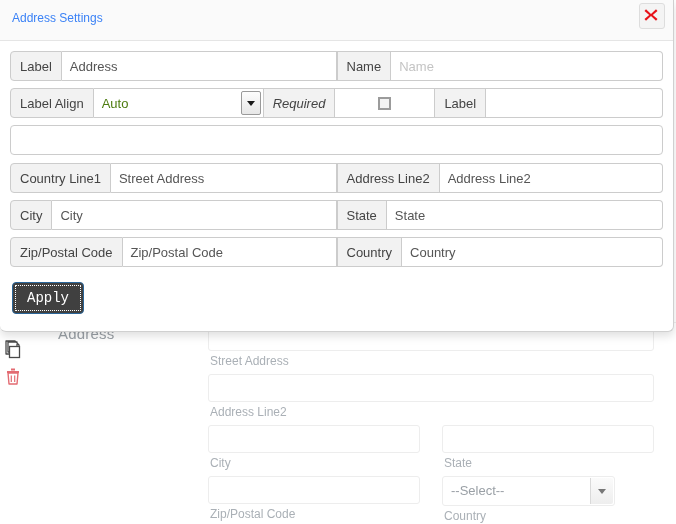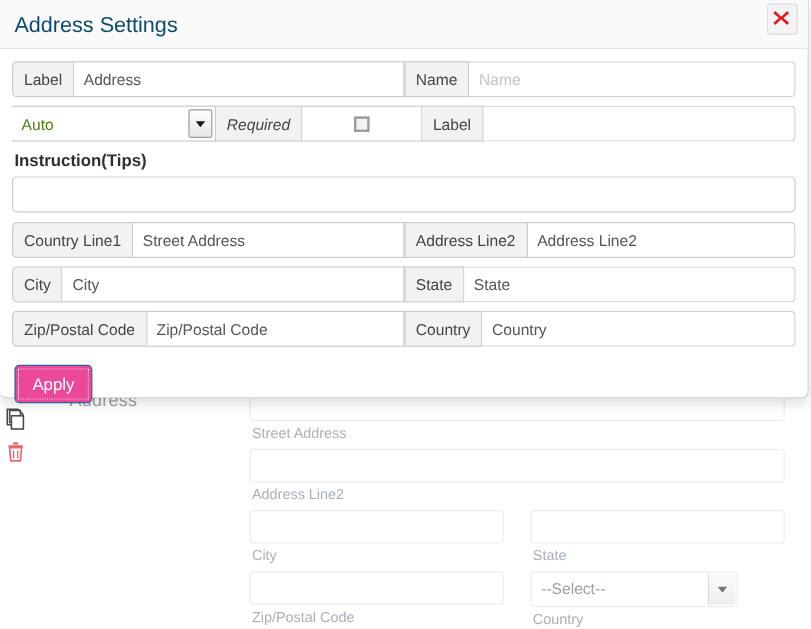--- a/index.html
+++ b/index.html
@@ -136,22 +136,22 @@
   }
   #modal-header {
     position: relative;
     height: 40px;
     background: #fafafa;
     border-bottom: 1px solid #e5e5e5;
   }
   #modal-title {
     position: absolute;
     left: 12px; top: 11px;
-    font-size: 18px;
-    color: #0c4a6e;
+    font-size: 12px;
+    color: #3b82f6;
   }
   #close-button {
     position: absolute;
     right: 8px; top: 3px;
     width: 24px; height: 24px;
     background: #f4f4f4;
     border: 1px solid #dddddd;
     border-radius: 3px;
     cursor: pointer;
   }
@@ -262,26 +262,26 @@
     border: 1px solid #cccccc;
     border-radius: 4px;
     background: #ffffff;
     margin-bottom: 8px;
   }
 
   
   #apply-button {
     margin: 8px 0 0 2px;
     padding: 7px 14px;
-    background: #ec4899;
+    background: #404040;
     border: 1px solid #2b6699;
     border-radius: 4px;
     color: #ffffff;
     font-size: 14px;
-    font-family: Liberation Sans, sans-serif;
+    font-family: Liberation Mono, monospace;
     cursor: pointer;
     outline: 1px dotted #ffffff;
     outline-offset: -4px;
   }
 
   
   .w-half { width: 50%; display: flex; min-width: 0; }
 </style>
 </head>
 <body>
@@ -367,34 +367,34 @@
         <div class="fld">Address</div>
       </div>
       <div class="w-half">
         <div class="addon">Name</div>
         <div class="fld ph rounded-r">Name</div>
       </div>
     </div>
 
     
     <div class="igroup">
+      <div class="addon rounded-l">Label Align</div>
       <div class="selcell" style="width:170px;flex:0 0 170px;">
         <span>Auto</span>
         <span class="sel-arrow-btn"></span>
       </div>
       <div class="addon" style="border-left:none;font-style:italic;">Required</div>
       <div class="checkcell" style="width:100px;flex:0 0 100px;">
         <span class="checkbox-box"></span>
       </div>
       <div class="addon" style="border-left:none;">Label</div>
       <div class="fld rounded-r"></div>
     </div>
 
     
-    <div id="instruction-label">Instruction(Tips)</div>
     <div id="instruction-input"></div>
 
     
     <div class="igroup">
       <div class="w-half">
         <div class="addon rounded-l">Country Line1</div>
         <div class="fld">Street Address</div>
       </div>
       <div class="w-half">
         <div class="addon">Address Line2</div>

